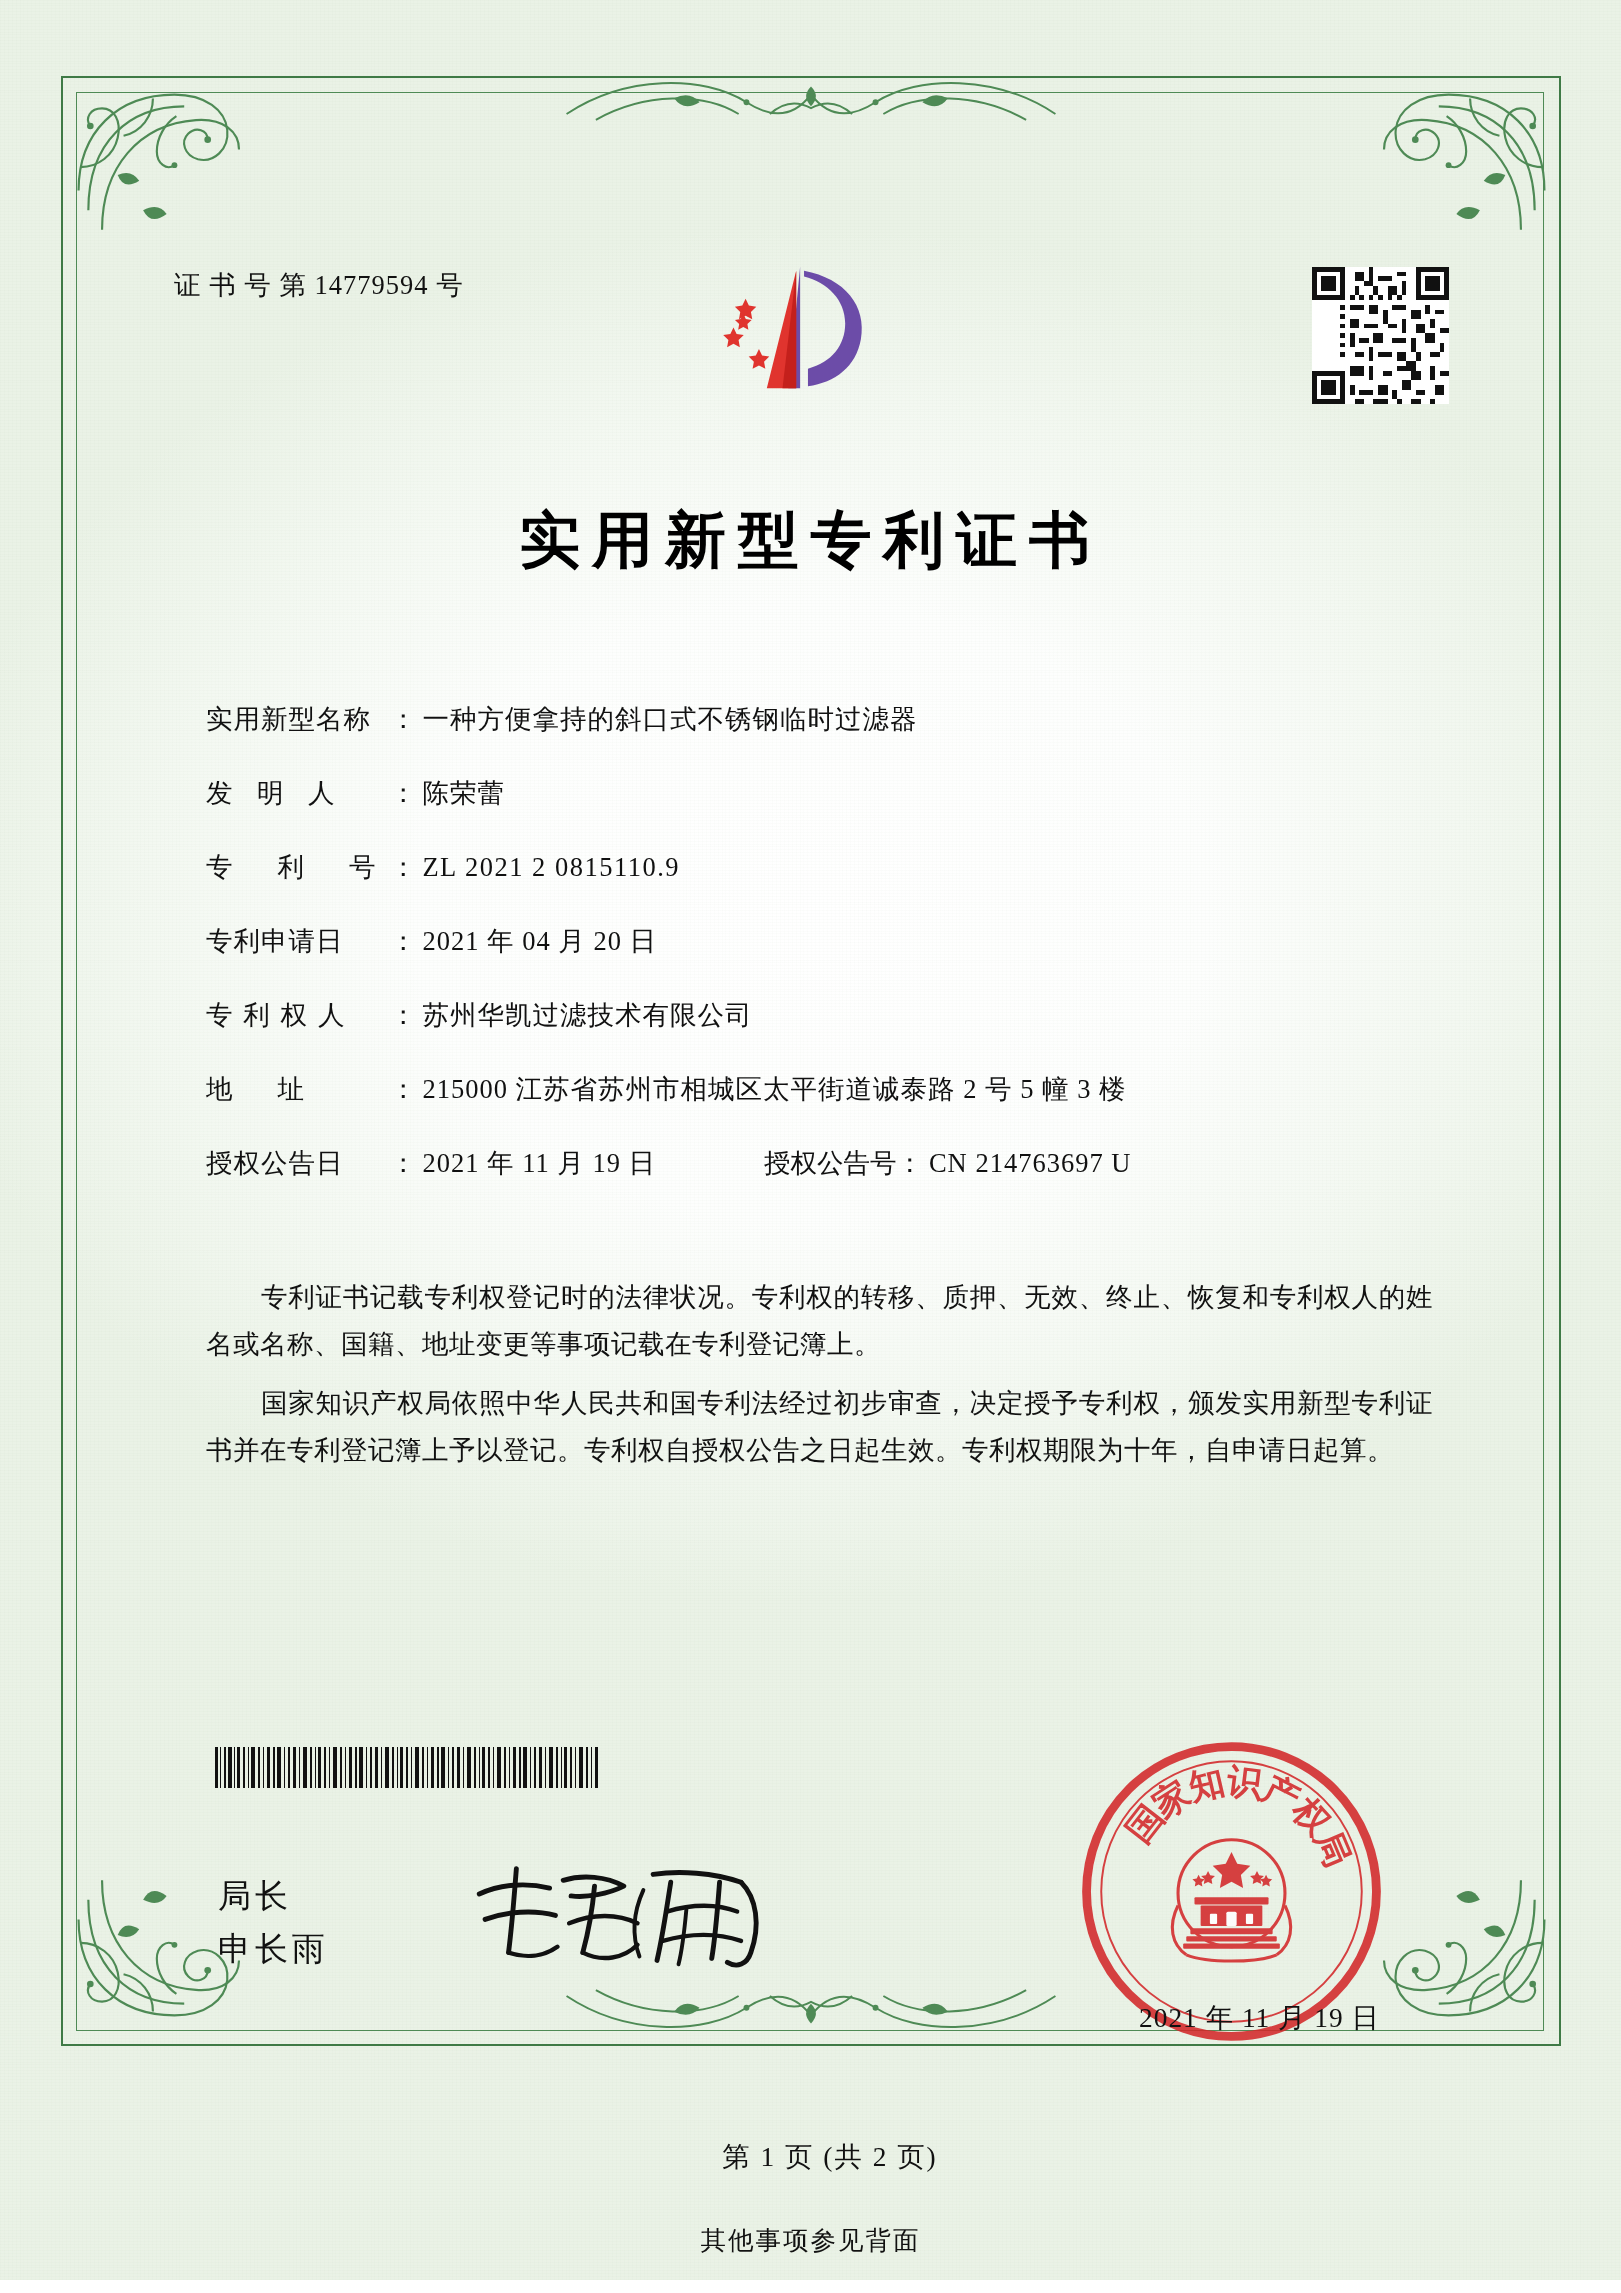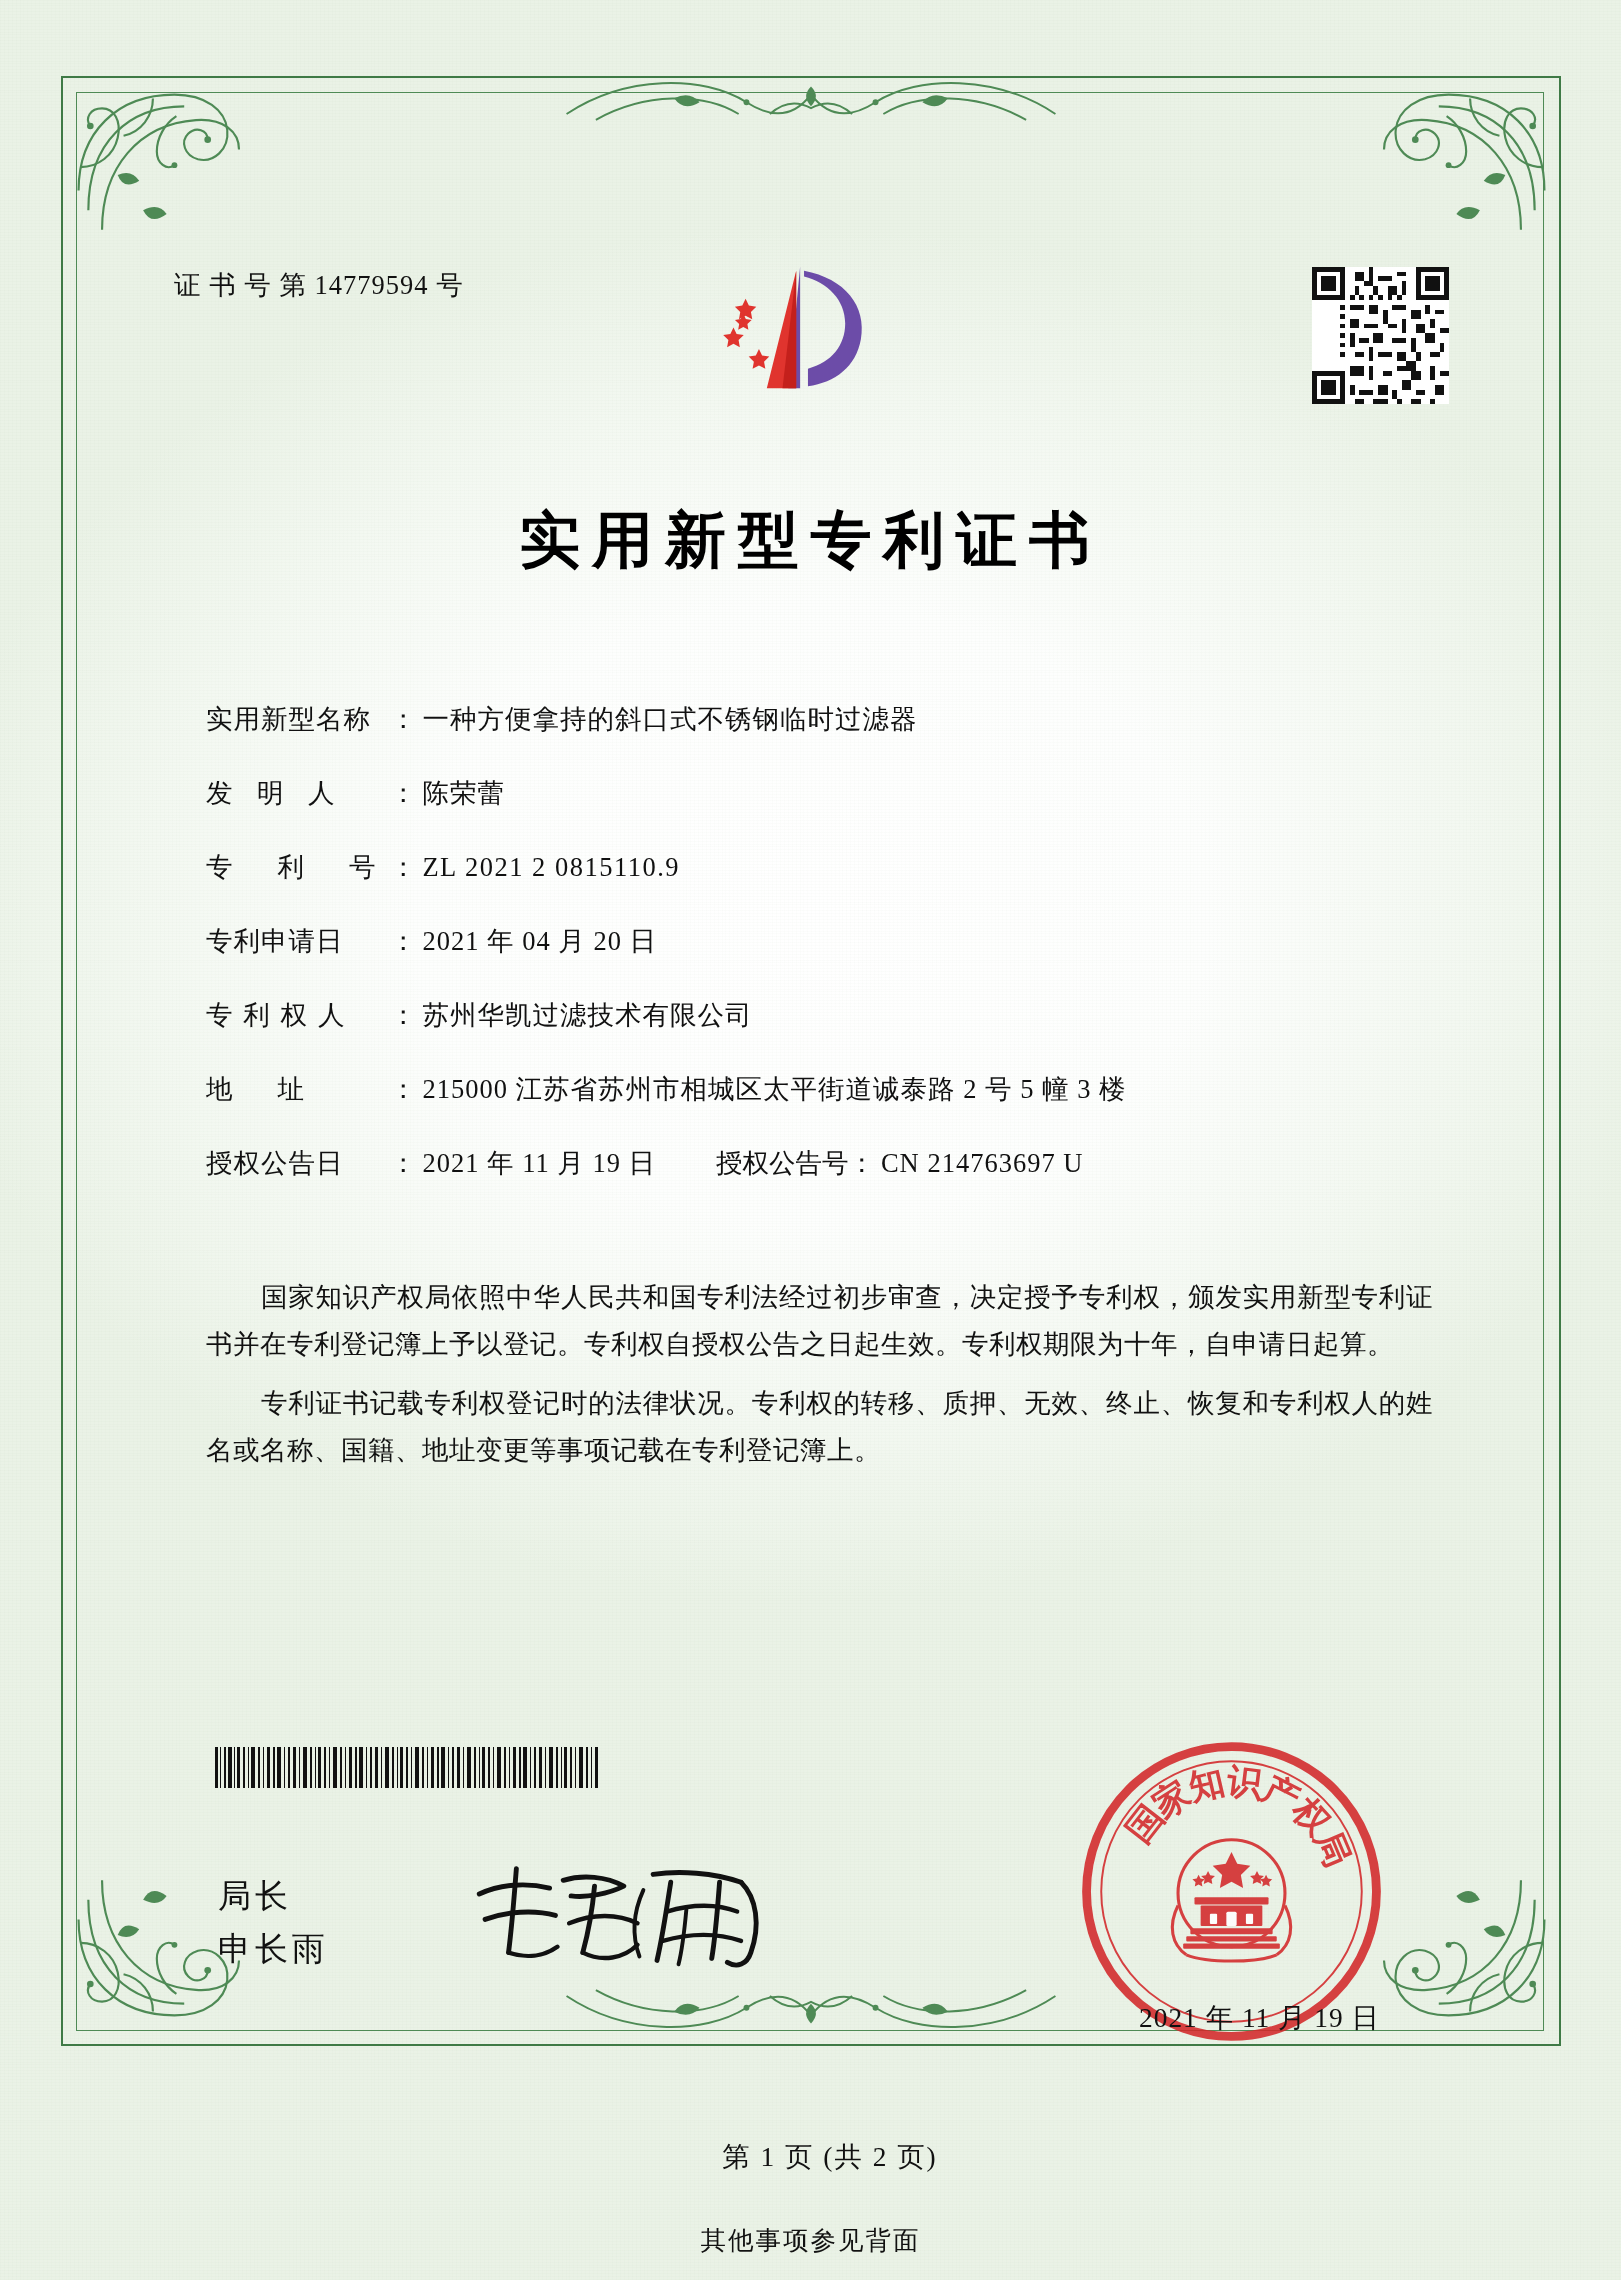--- a/index.html
+++ b/index.html
@@ -151,21 +151,21 @@
   .field-value { letter-spacing: 1px; font-family: Liberation Serif, serif; }
   .field-value.mono-spaced { letter-spacing: 1.5px; }
 
   .row-dual {
     display: flex;
     align-items: baseline;
     font-size: 26.5px;
     white-space: nowrap;
   }
   .dual-second {
-    margin-left: 60px;
+    margin-left: 108px;
     font-family: Liberation Mono, monospace;
   }
 
   
   .paragraphs {
     position: absolute;
     left: 206px;
     top: 1274px;
     width: 1227px;
     font-size: 26.5px;
@@ -516,22 +516,22 @@
       <span class="field-colon">：</span>
       <span class="field-value">2021 年 11 月 19 日</span>
       <span class="dual-second">授权公告号</span>
       <span class="field-colon">：</span>
       <span class="field-value">CN 214763697 U</span>
     </div>
 
   </div>
 
   <div class="paragraphs">
+    <p>专利证书记载专利权登记时的法律状况。专利权的转移、质押、无效、终止、恢复和专利权人的姓名或名称、国籍、地址变更等事项记载在专利登记簿上。</p>
     <p>国家知识产权局依照中华人民共和国专利法经过初步审查，决定授予专利权，颁发实用新型专利证书并在专利登记簿上予以登记。专利权自授权公告之日起生效。专利权期限为十年，自申请日起算。</p>
-    <p>专利证书记载专利权登记时的法律状况。专利权的转移、质押、无效、终止、恢复和专利权人的姓名或名称、国籍、地址变更等事项记载在专利登记簿上。</p>
   </div>
 
   <svg class="barcode" viewBox="0 0 420 42" shape-rendering="crispEdges">
     <rect width="420" height="42" fill="#ffffff" fill-opacity="0"></rect>
     <g fill="#111111">
       <rect x="0" y="0" width="3" height="42"></rect>
         <rect x="5" y="0" width="1" height="42"></rect>
       <rect x="9" y="0" width="2" height="42"></rect>
         <rect x="13" y="0" width="4" height="42"></rect>
       <rect x="19" y="0" width="1" height="42"></rect>

